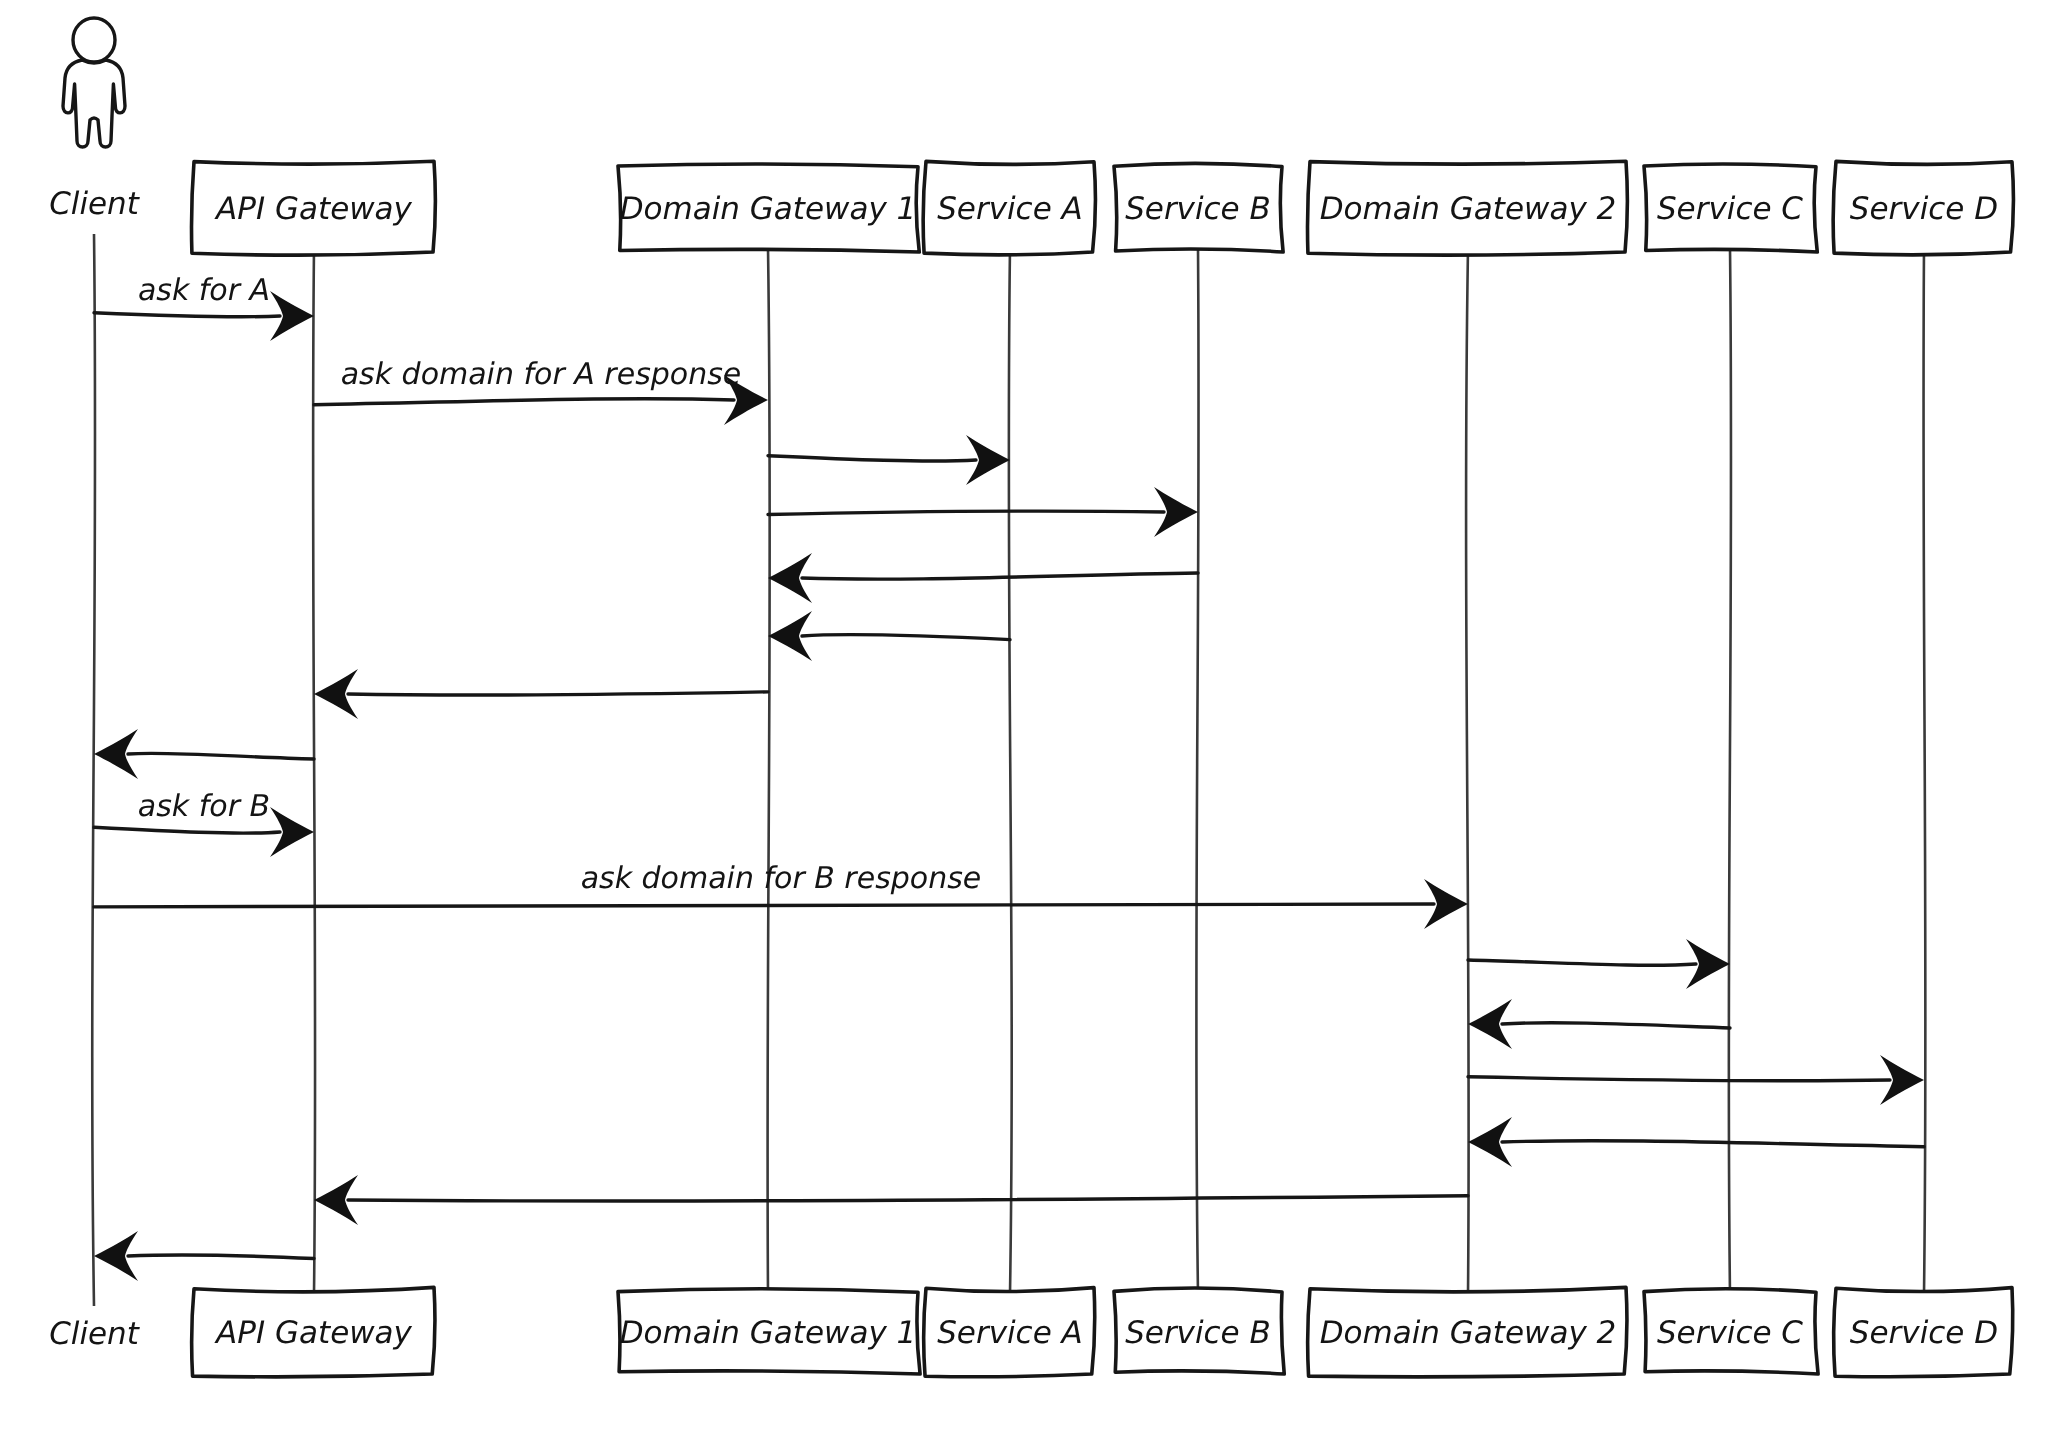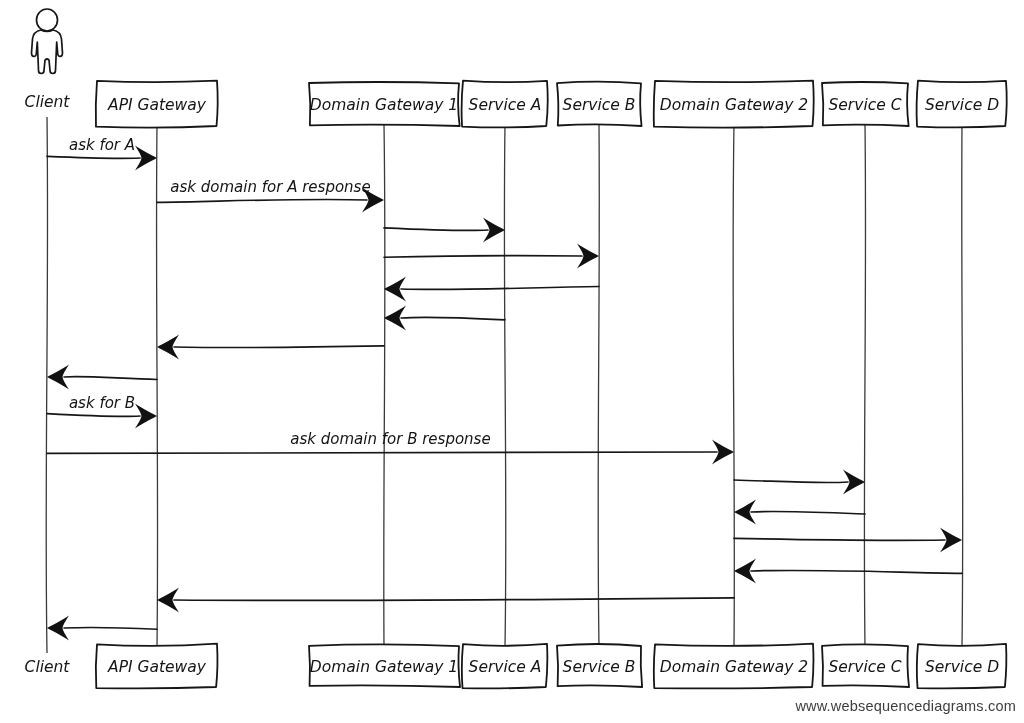--- a/index.html
+++ b/index.html
@@ -299,14 +299,13 @@
       <g>
         <path d="M 157 629.26
                     C 120.69999999999999 627.58, 84.39999999999999 627.16, 64 628" stroke="#161616" stroke-width="1.7" fill="none" stroke-linecap="round"></path>
         <path d="M 47 628
             C 56 623.5, 62 620, 69 615.5
             C 65 621.5, 63 625.5, 62.5 628
             C 63 630.5, 65 634.5, 69 640.5
             C 62 636, 56 632.5, 47 628 Z" fill="#111111" stroke="none"></path>
       </g>
     </svg>
-  <div class="watermark">www.websequencediagrams.com</div>
 </div>
 
 </body></html>

